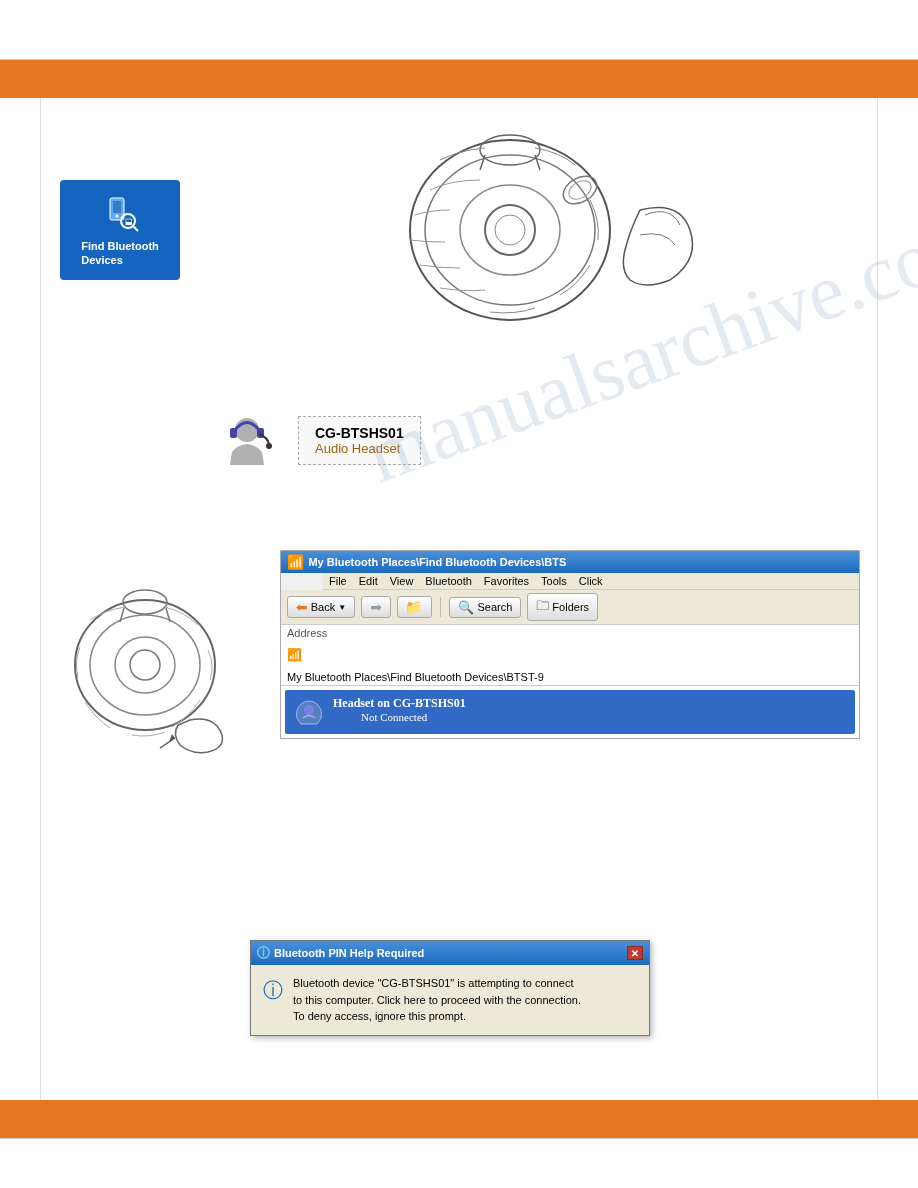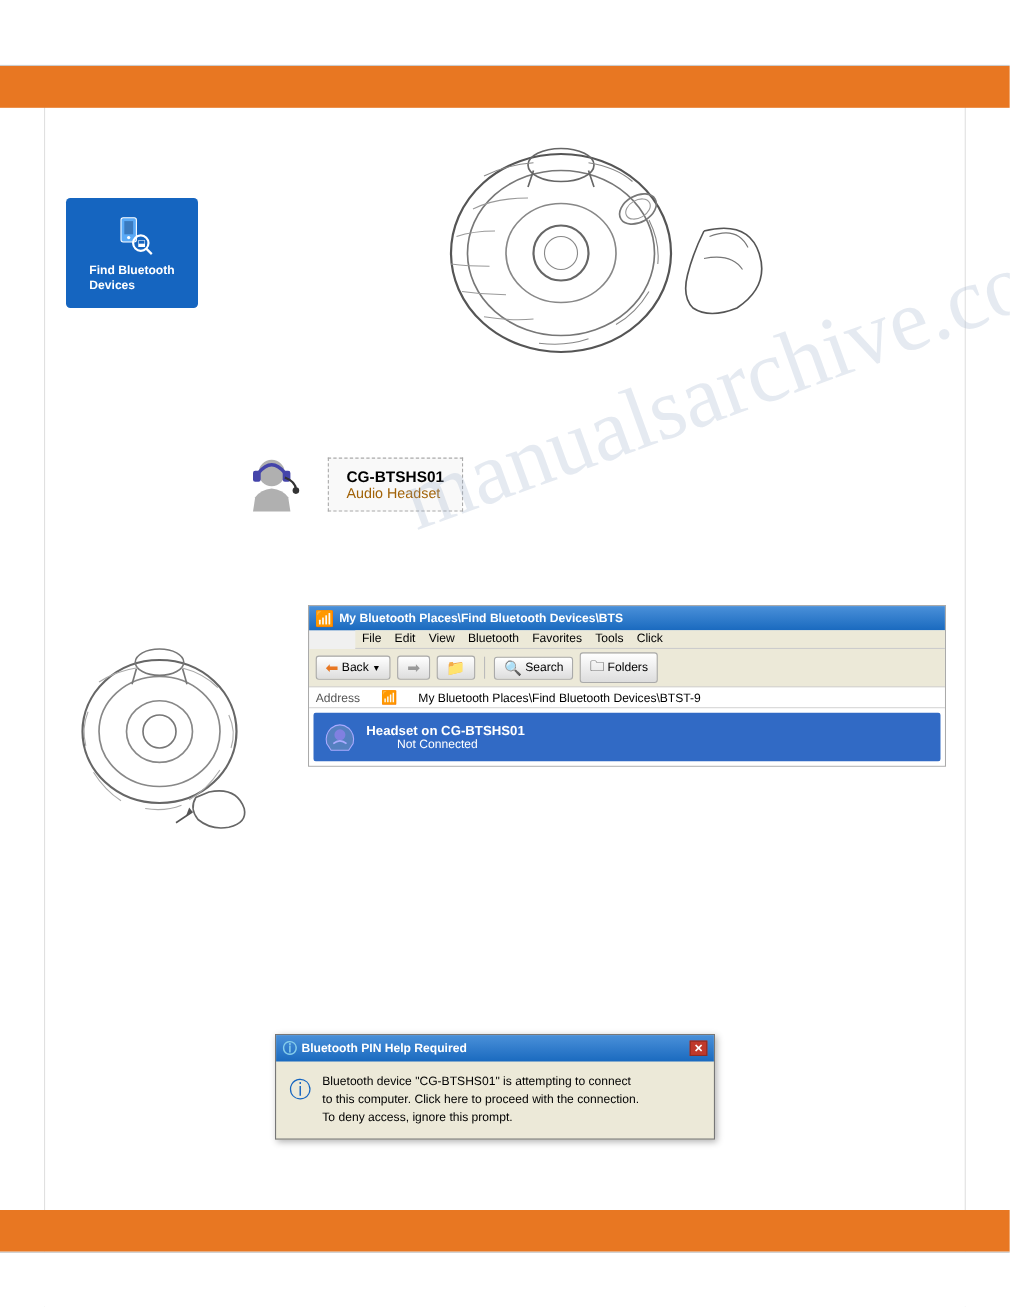--- a/index.html
+++ b/index.html
@@ -242,23 +242,24 @@
       height: 20px;
       background: #bbb;
       margin: 0 2px;
     }
 
     .explorer-address-bar {
       background: white;
       padding: 2px 6px;
       border-bottom: 1px solid #ccc;
       display: flex;
-      align-items: flex-end;
-      gap: 19px;
-      font-size: 11px;
+      align-items: flex-start;
+      gap: 9px;
+      font-size: 11px;
+      flex-direction: column;
     }
 
     .address-label {
       color: #555;
       font-size: 11px;
     }
 
     .address-value {
       flex: 1;
       font-size: 11px;
@@ -268,23 +269,24 @@
     .explorer-content {
       background: white;
       padding: 4px;
     }
 
     .device-entry {
       background: #316AC5;
       color: white;
       padding: 6px 8px;
       display: flex;
-      align-items: center;
+      align-items: flex-start;
       gap: 8px;
       border-radius: 2px;
+      font-family: Liberation Serif, serif;
     }
 
     .device-entry-icon {
       width: 32px;
       height: 32px;
       flex-shrink: 0;
     }
 
     .device-entry-info .entry-name {
       font-size: 12px;

